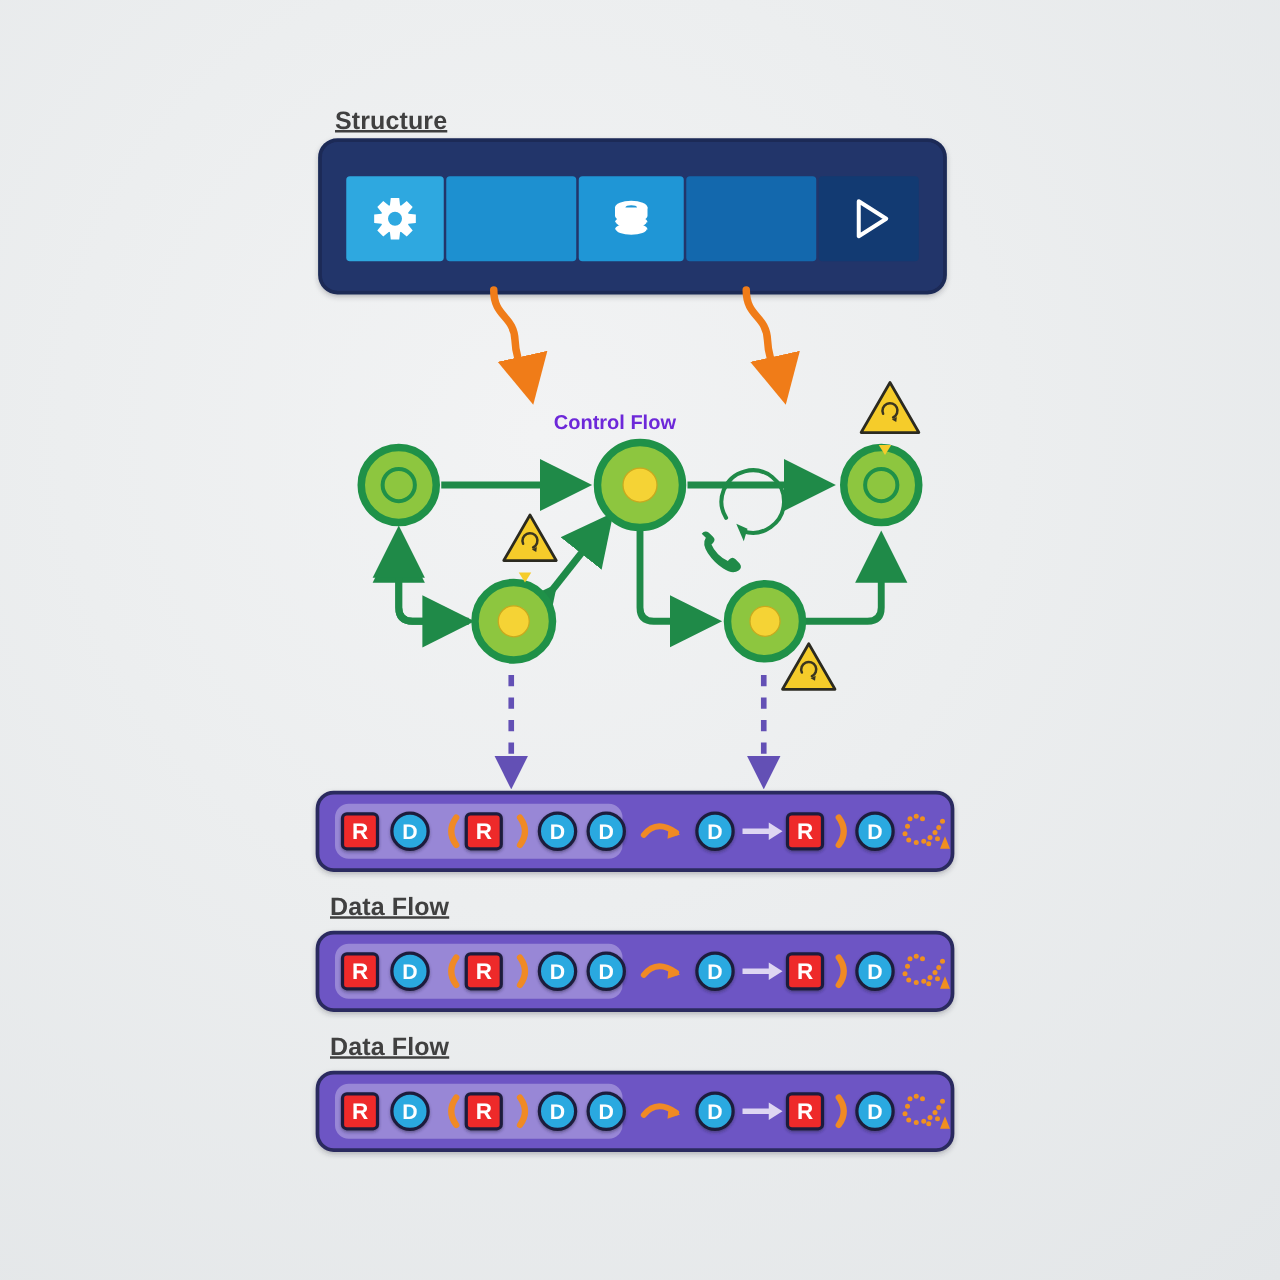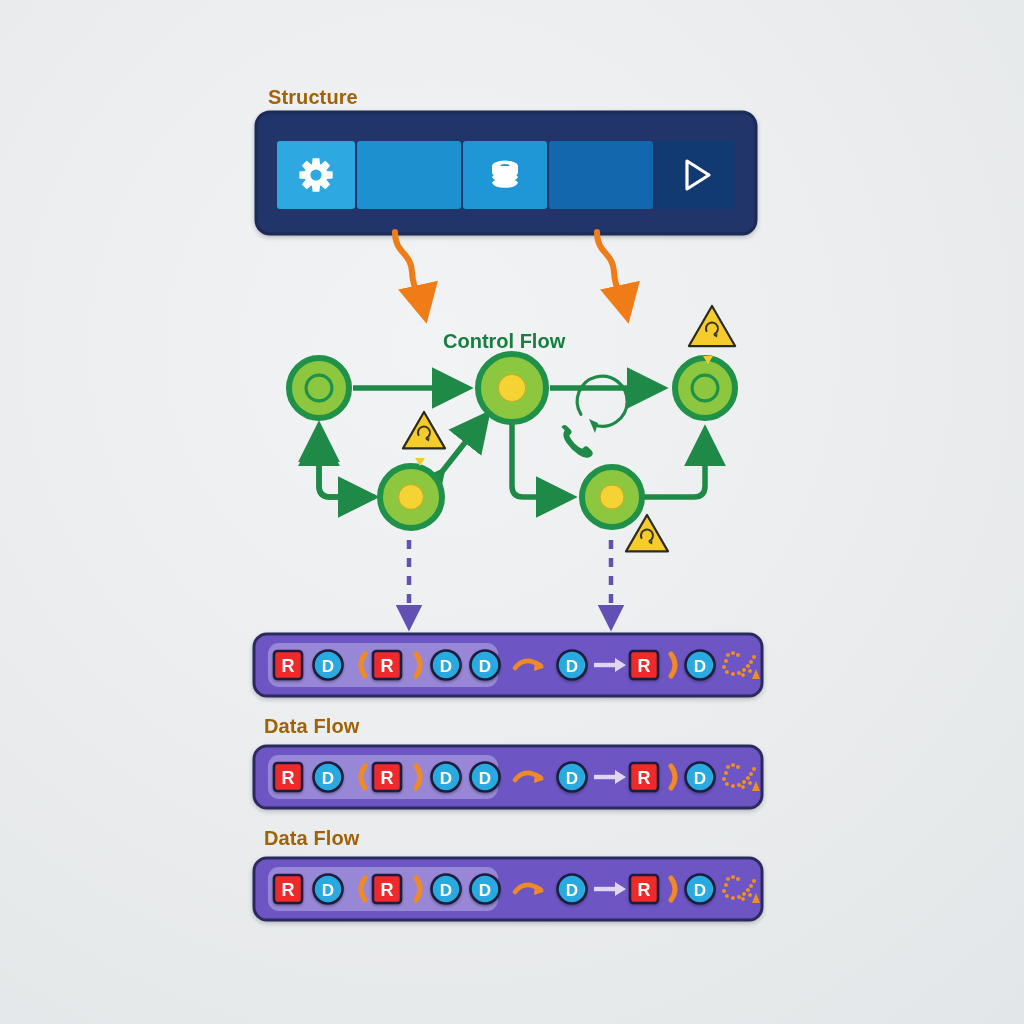--- a/index.html
+++ b/index.html
@@ -12,30 +12,31 @@
     position:relative;
   }
   #stage{position:absolute;inset:0;}
   svg.layer{position:absolute;left:0;top:0;width:1024px;height:1024px;}
 
   .sec-label{
     position:absolute;
     font-family:"Liberation Sans", sans-serif;
     font-size:20px;
     font-weight:bold;
-    color:#a16207;
+    color:#404040;
     letter-spacing:0.1px;
     white-space:nowrap;
+    text-decoration:underline;
   }
   .cf-label{
     position:absolute;
     font-family:"Liberation Sans", sans-serif;
-    font-size:20px;
+    font-size:16px;
     font-weight:bold;
-    color:#15803d;
+    color:#6d28d9;
     white-space:nowrap;
   }
 </style>
 </head>
 <body>
 
 <div id="stage">
 
   <div class="sec-label" id="lbl-structure" style="left: 268px; top: 86px;">Structure</div>
 

